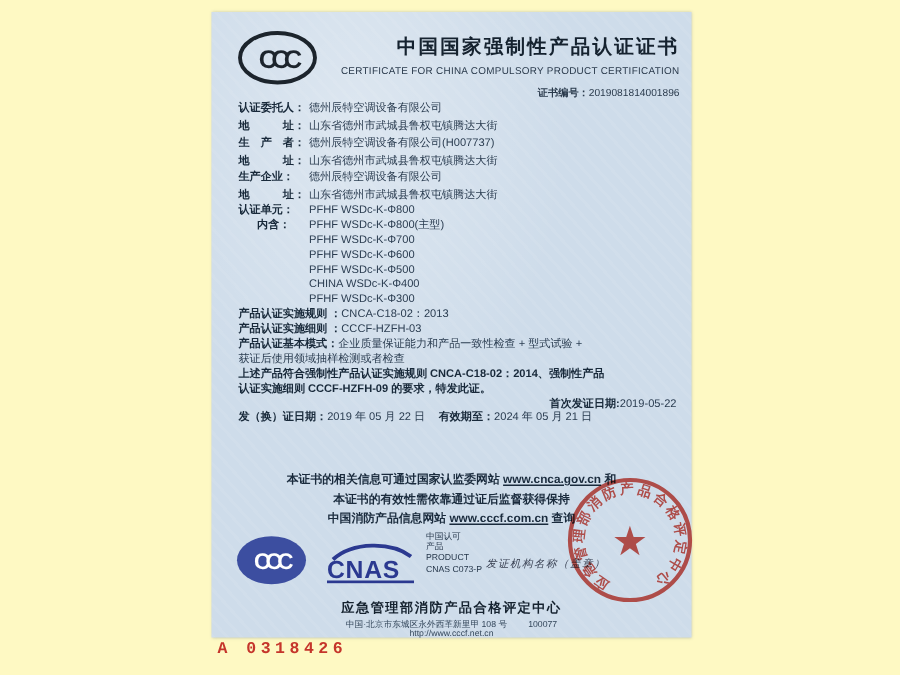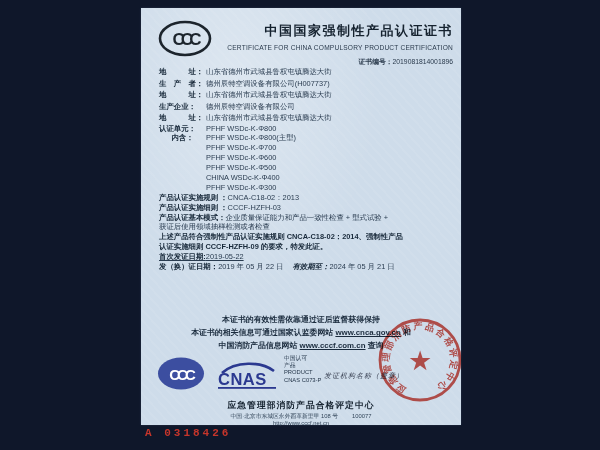--- a/index.html
+++ b/index.html
@@ -1,21 +1,21 @@
 <!DOCTYPE html>
 <html><head>
 <meta charset="utf-8">
 <style>
   html,body{margin:0;padding:0;}
   body{
     width:600px;height:450px;background:#ffffff;
     font-family:"Liberation Sans","DejaVu Sans",sans-serif;
     -webkit-font-smoothing:antialiased;
   }
-  #page{position:relative;width:600px;height:450px;overflow:hidden;background:#0f172a;}
+  #page{position:relative;width:600px;height:450px;overflow:hidden;background:#fef9c3;}
 
   
   .cert{
     position:absolute;left:141px;top:8px;width:320px;height:417px;
     background:
       radial-gradient(ellipse at 30% 18%, rgba(255,255,255,.30), transparent 45%),
       repeating-linear-gradient(48deg, rgba(255,255,255,.07) 0 2px, transparent 2px 7px),
       #cedcea;
     color:#24364a;
     box-shadow:0 0 2px rgba(90,110,140,.35);
@@ -29,22 +29,22 @@
   .subtitle{font-size:6.6px;color:#2a3a4c;margin-top:4px;letter-spacing:.2px;white-space:nowrap;}
   .certno{position:absolute;right:8px;top:49px;font-size:6.8px;color:#2a3a4c;}
 
   
   .bodyblk{position:absolute;left:18px;top:58px;width:292px;}
   .ln{height:9.9px;line-height:9.9px;font-size:7.4px;white-space:pre;color:#2a3c50;}
   .ln.tall{height:11.5px;line-height:11.5px;}
   .ln b{color:#18293a;font-weight:bold;}
   .lbl{display:inline-block;width:47px;white-space:pre;}
   .lbl.rgt{text-align:center;}
-  .ln.center{text-align:left;text-decoration:underline;}
-  .gap{margin-left:9px;font-style:italic;}
+  .ln.center{text-align:right;}
+  .gap{margin-left:9px;}
 
   
   .notice{position:absolute;left:0;top:305px;width:100%;text-align:center;}
   .notice div{font-size:7.9px;font-weight:bold;color:#1a2b3d;line-height:13.2px;}
   .u{text-decoration:underline;}
 
   
   .ccc-bottom{position:absolute;left:16px;top:349px;width:48px;height:33px;}
   .cnas{position:absolute;left:74px;top:352px;width:64px;height:30px;}
   .acc{position:absolute;left:143px;top:347px;font-size:5.8px;line-height:7.2px;color:#25364a;white-space:nowrap;}
@@ -71,20 +71,21 @@
         <text x="27" y="25" text-anchor="middle" font-size="17" font-weight="bold" fill="#1c242c" letter-spacing="-4">CCC</text>
       </svg>
       <div class="hdr-text">
         <div class="title">中国国家强制性产品认证证书</div>
         <div class="subtitle">CERTIFICATE FOR CHINA COMPULSORY PRODUCT CERTIFICATION</div>
       </div>
     </div>
     <div class="certno"><b>证书编号：</b><span>2019081814001896</span></div>
 
     <div class="bodyblk">
+      <div class="ln tall"><b class="lbl">认证委托人：</b><span>德州辰特空调设备有限公司</span></div>
       <div class="ln tall"><b class="lbl">地　　　址：</b><span>山东省德州市武城县鲁权屯镇腾达大街</span></div>
       <div class="ln tall"><b class="lbl">生　产　者：</b><span>德州辰特空调设备有限公司(H007737)</span></div>
       <div class="ln tall"><b class="lbl">地　　　址：</b><span>山东省德州市武城县鲁权屯镇腾达大街</span></div>
       <div class="ln tall"><b class="lbl">生产企业：</b><span>德州辰特空调设备有限公司</span></div>
       <div class="ln tall"><b class="lbl">地　　　址：</b><span>山东省德州市武城县鲁权屯镇腾达大街</span></div>
       <div class="ln"><b class="lbl">认证单元：</b><span>PFHF WSDc-K-Φ800</span></div>
       <div class="ln"><b class="lbl rgt">内含：</b><span>PFHF WSDc-K-Φ800(主型)</span></div>
       <div class="ln"><b class="lbl"></b><span>PFHF WSDc-K-Φ700</span></div>
       <div class="ln"><b class="lbl"></b><span>PFHF WSDc-K-Φ600</span></div>
       <div class="ln"><b class="lbl"></b><span>PFHF WSDc-K-Φ500</span></div>
@@ -94,22 +95,22 @@
       <div class="ln"><b>产品认证实施细则 ：</b><span>CCCF-HZFH-03</span></div>
       <div class="ln"><b>产品认证基本模式：</b><span>企业质量保证能力和产品一致性检查 + 型式试验 +</span></div>
       <div class="ln"><span>获证后使用领域抽样检测或者检查</span></div>
       <div class="ln"><b>上述产品符合强制性产品认证实施规则 CNCA-C18-02：2014、强制性产品</b></div>
       <div class="ln"><b>认证实施细则 CCCF-HZFH-09 的要求，特发此证。</b></div>
       <div class="ln center"><b>首次发证日期:</b><span>2019-05-22</span></div>
       <div class="ln"><b>发（换）证日期：</b><span>2019 年 05 月 22 日</span><b class="gap">有效期至：</b><span>2024 年 05 月 21 日</span></div>
     </div>
 
     <div class="notice">
+      <div><span>本证书的相关信息可通过国家认监委网站 </span><span class="u">www.cnca.gov.cn</span><span> 和</span></div>
       <div>本证书的有效性需依靠通过证后监督获得保持</div>
-      <div><span>本证书的相关信息可通过国家认监委网站 </span><span class="u">www.cnca.gov.cn</span><span> 和</span></div>
       <div><span>中国消防产品信息网站 </span><span class="u">www.cccf.com.cn</span><span> 查询</span></div>
     </div>
 
     <svg class="ccc-bottom" viewBox="0 0 48 33">
       <ellipse cx="24" cy="16.5" rx="23" ry="16" fill="#3c4ea0"></ellipse>
       <text x="24" y="22.5" text-anchor="middle" font-size="15" font-weight="bold" fill="#ffffff" letter-spacing="-3">CCC</text>
     </svg>
     <svg class="cnas" viewBox="0 0 64 30">
       <path d="M 7,13 C 20,1 46,1 59,11" fill="none" stroke="#2b3990" stroke-width="2.6"></path>
       <text x="3" y="25" font-size="16.5" font-weight="bold" fill="#2b3990" letter-spacing="0.5">CNAS</text>

